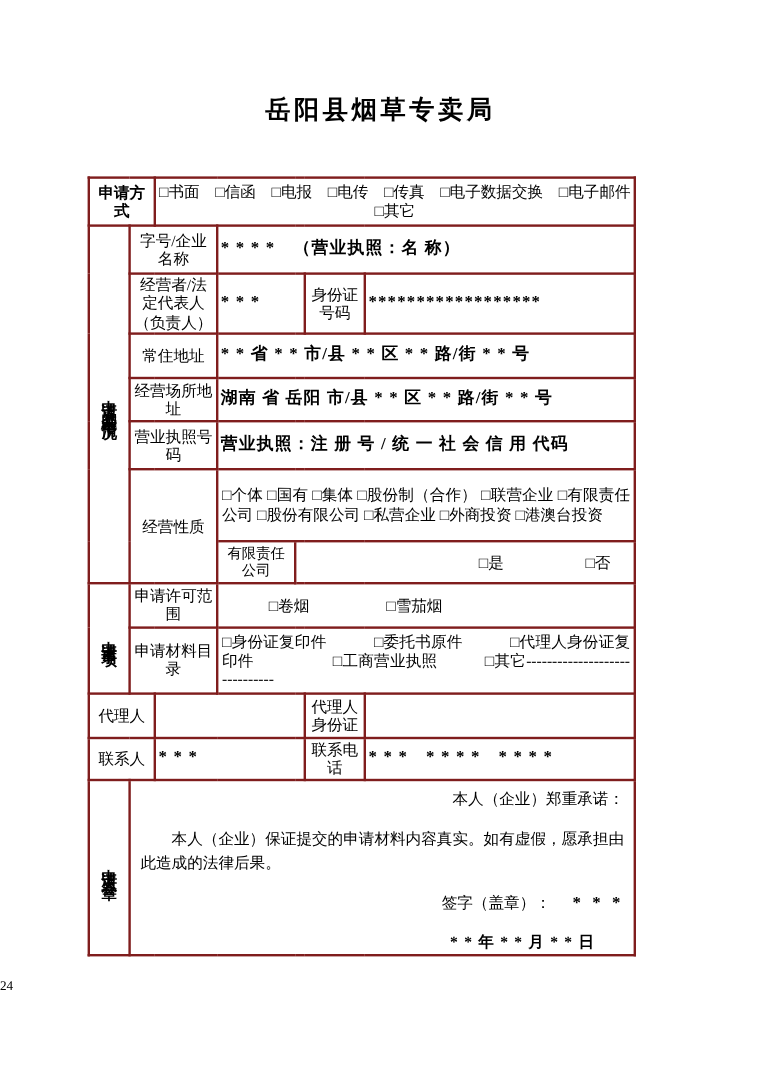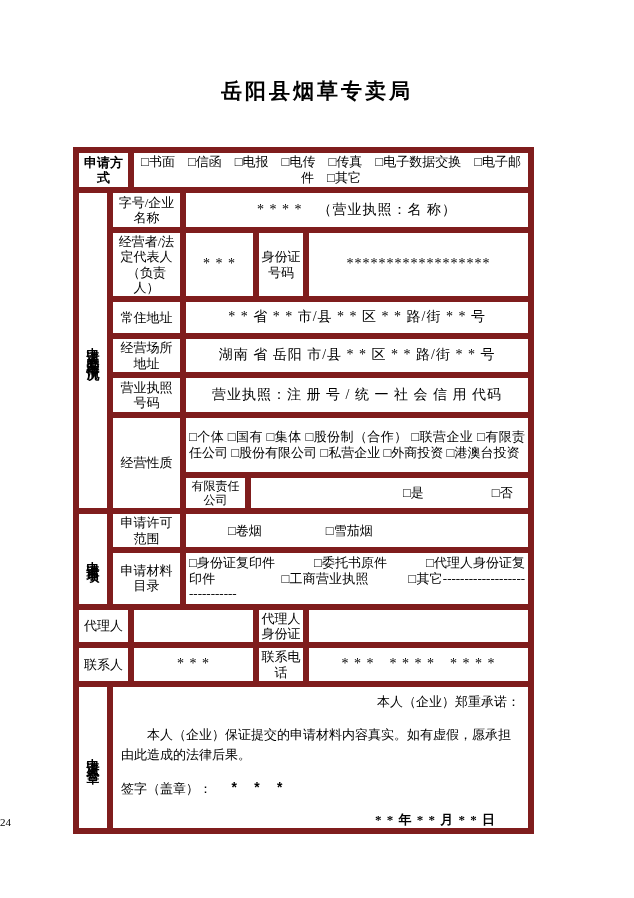--- a/index.html
+++ b/index.html
@@ -19,60 +19,60 @@
     position:absolute; top:111px; left:0; width:100%;
     text-align:center; font-size:22px; font-weight:bold; letter-spacing:1px;
   }
 
   table.form {
     position:absolute; left:73px; top:147px; width:455px;
     border-collapse:collapse; table-layout:fixed;
     border:2px solid #000;
     font-size:13px; line-height:1.2;
   }
-  td { border:6px solid #7f1d1d; padding:1px 2px; vertical-align:middle; word-break:break-all; }
+  td { border:2px solid #7f1d1d; padding:1px 2px; vertical-align:middle; word-break:break-all; }
 
   tr.r1  { height:40px; }
   tr.r2  { height:40px; }
   tr.r3  { height:48px; }
   tr.r4  { height:37px; }
   tr.r5  { height:36px; }
   tr.r6  { height:40px; }
   tr.r7  { height:60px; }
   tr.r8  { height:35px; }
   tr.r9  { height:37px; }
   tr.r10 { height:55px; }
   tr.r11 { height:37px; }
   tr.r12 { height:35px; }
   tr.r13 { height:146px; }
 
   .lab { text-align:center; line-height:1.18; }
   .bold { font-weight:bold; }
-  .val { text-align:center; font-weight:normal; font-size:14px; letter-spacing:1px; }
+  .val { font-weight:bold; font-size:14px; letter-spacing:1px; }
   .center { text-align:center; }
   .justify { text-align:justify; padding:2px 3px; }
 
   td.vcell { text-align:center; }
   .vtext {
     display:inline-block;
     writing-mode:vertical-rl; text-orientation:upright;
     font-weight:bold; letter-spacing:3px; line-height:1;
   }
 
   .flexrow { display:flex; align-items:center; }
   .branch-yes { margin-left:150px; }
   .branch-no  { margin-left:68px; }
   .scope-cig   { margin-left:40px; }
   .scope-cigar { margin-left:64px; }
   .small12 { font-size:12px; }
 
   .sig { padding:6px 6px 0 6px; font-size:13px; }
   .sig-title { text-align:right; }
   .sig-body { margin-top:15px; text-indent:2em; line-height:1.55; text-align:left; }
-  .sig-sign { margin-top:16px; text-align:left;font-family:Liberation Mono, monospace; }
+  .sig-sign { margin-top:16px; text-align:right; }
   .sig-sign .stars { font-weight:bold; margin-left:18px; letter-spacing:3px; font-size:14px; }
   .sig-date { margin-top:14px; text-align:right; padding-right:24px; font-weight:bold; letter-spacing:1px; }
 
   .pageno {
     position:absolute; top:816px; left:0; width:100%;
     text-align:left; font-size:11px;
   }
 </style>
 </head>
 <body>

